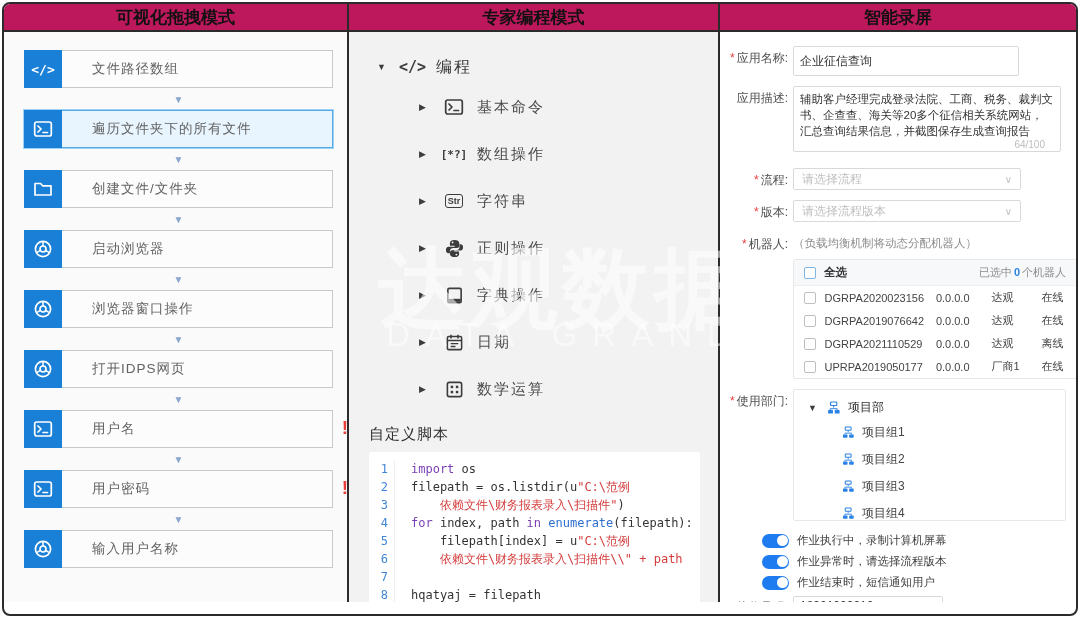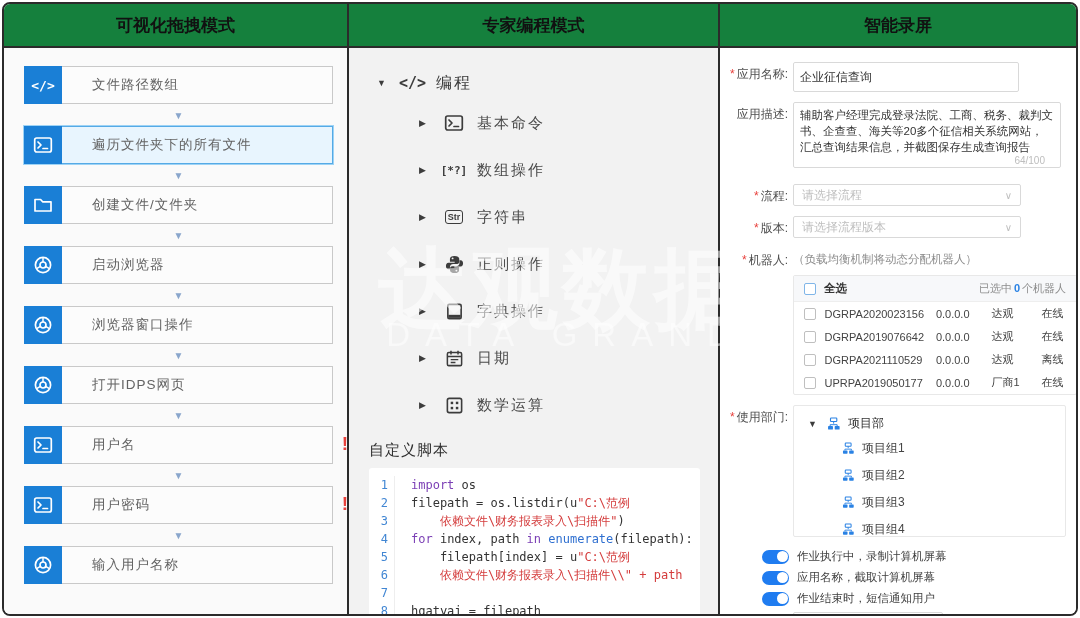--- a/index.html
+++ b/index.html
@@ -1,20 +1,20 @@
 <!DOCTYPE html>
 <html><head>
 <meta charset="utf-8">
 <style>
   * { margin:0; padding:0; box-sizing:border-box; }
   html,body { background:#fff; }
   body { font-family:"Liberation Sans","DejaVu Sans",sans-serif; width:1080px; height:618px; position:relative; overflow:hidden; }
 
   .frame { position:absolute; inset:2px; border:2px solid #2b2b2b; border-radius:8px; overflow:hidden; background:#fff; }
-  .hdr-row { display:grid; grid-template-columns:345px 371px 1fr; height:44px; border-bottom:2px solid #2b2b2b; background:#15803d; }
+  .hdr-row { display:grid; grid-template-columns:345px 371px 1fr; height:28px; border-bottom:2px solid #2b2b2b; background:#be185d; }
   .hdr-cell { display:flex; align-items:center; justify-content:center; font-size:17px; font-weight:bold; color:#111; border-right:2px solid #2b2b2b; }
   .hdr-cell:last-child { border-right:none; }
   .body-row { display:grid; grid-template-columns:345px 371px 1fr; height:570px; }
   .panel { overflow:hidden; position:relative; }
   .panel.left { background:#fafafa; border-right:2px solid #2b2b2b; }
   .panel.mid { background:#f2f2f2; border-right:2px solid #2b2b2b; }
   .panel.right { background:#ffffff; }
 
   
   .flow { padding:18px 14px 0 20px; }
@@ -425,21 +425,21 @@
               </div>
           </div>
         </div>
         <div class="toggles" id="toggle-rows">
             <div class="trow">
               <span class="toggle"></span>
               <span>作业执行中，录制计算机屏幕</span>
             </div>
             <div class="trow">
               <span class="toggle"></span>
-              <span>应用名称，截取计算机屏幕</span>
+              <span>作业异常时，请选择流程版本</span>
             </div>
             <div class="trow">
               <span class="toggle"></span>
               <span>作业结束时，短信通知用户</span>
             </div>
           </div>
         <div class="frow phone-row">
           <div class="flabel req" style="padding-top:3px;">接收号码:</div>
           <input class="tinput phone-input" value="18321000012" style="">
         </div>

